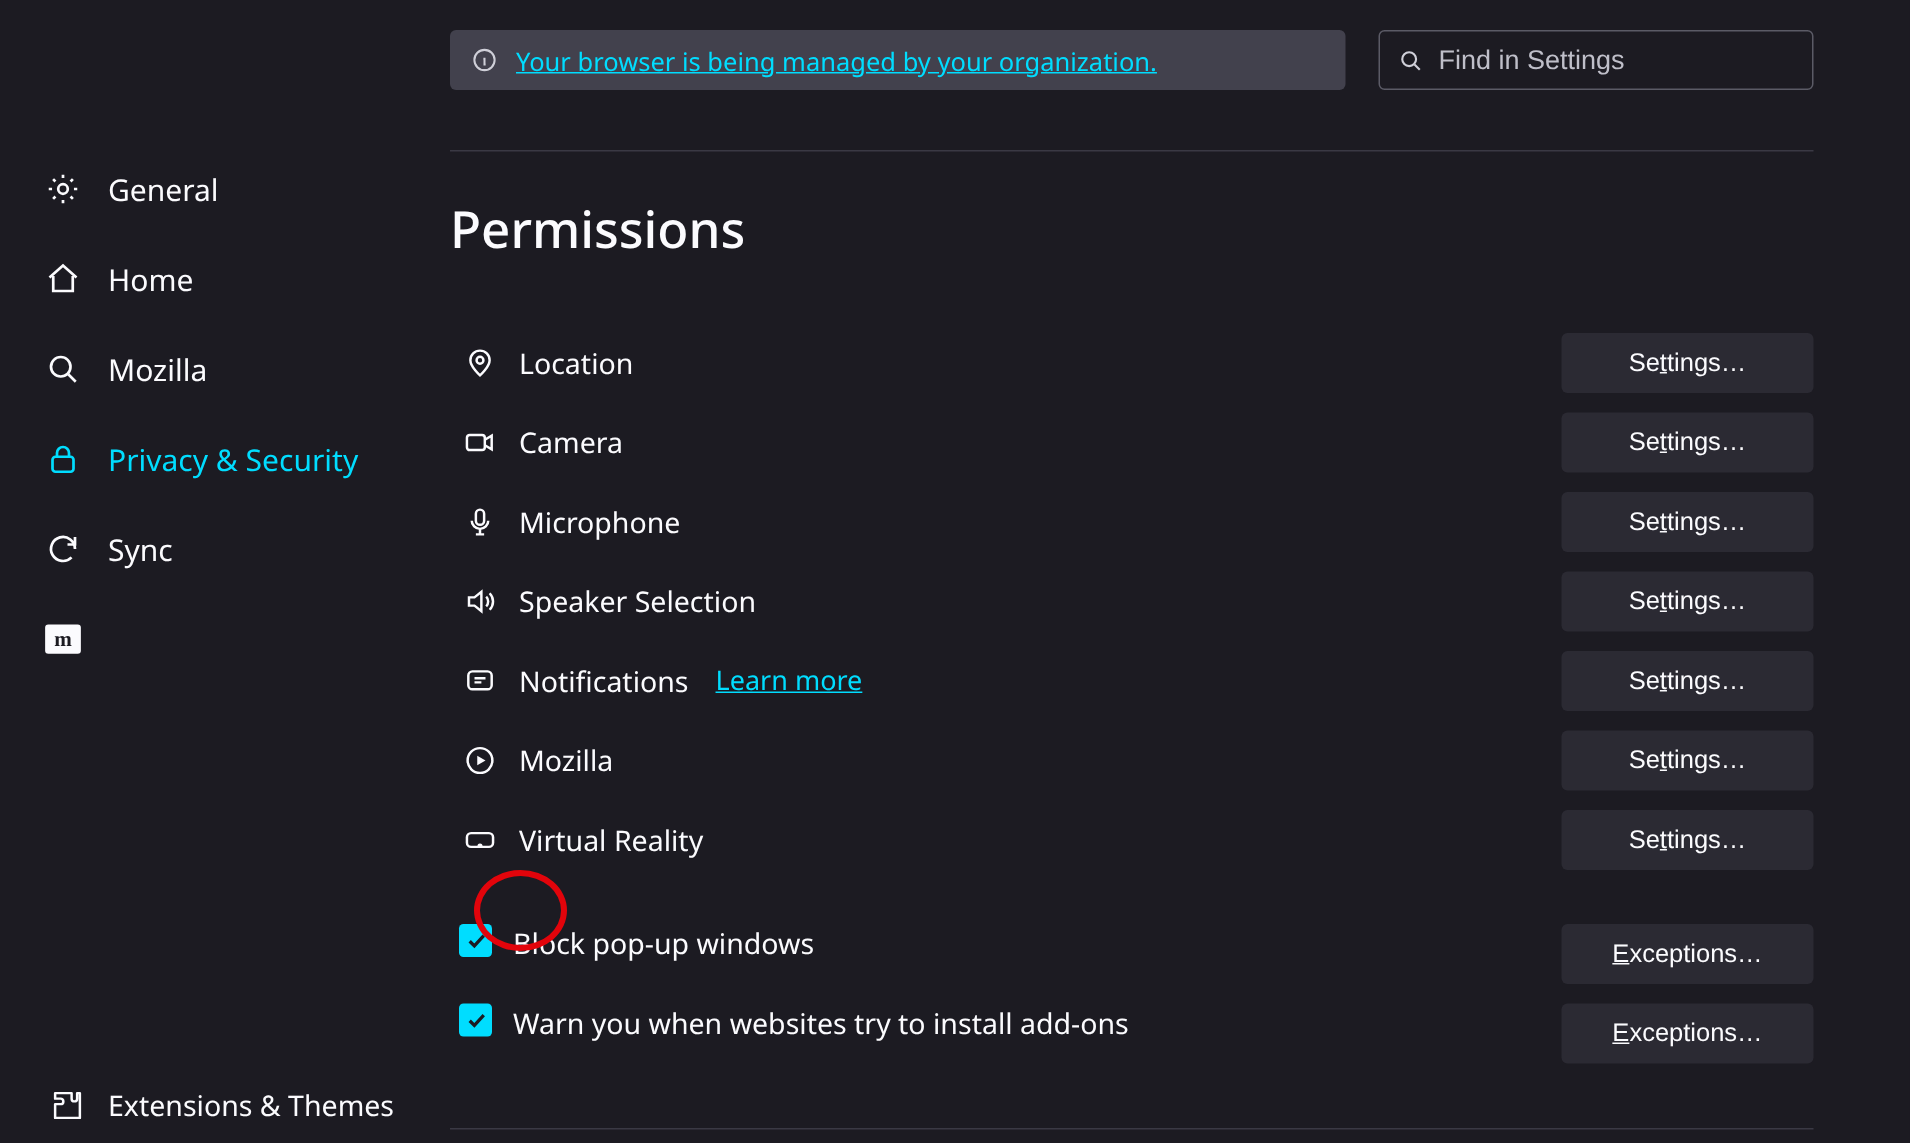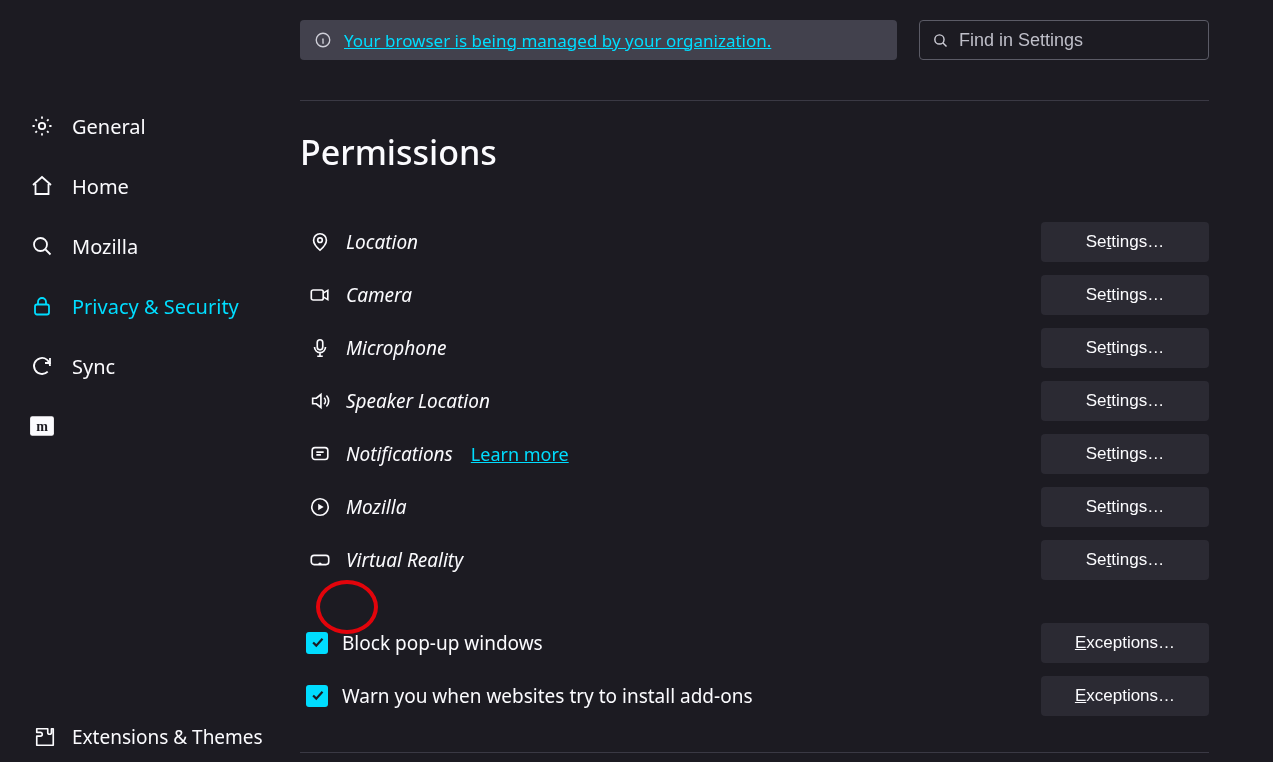--- a/index.html
+++ b/index.html
@@ -94,37 +94,37 @@
     font-weight: 500;
     margin-bottom: 40px;
   }
   .perm-row {
     display: flex;
     align-items: center;
     height: 53px;
     padding-left: 6px;
   }
   .perm-row .icon { width: 28px; display:flex; align-items:center; justify-content:center; margin-right:12px;}
-  .perm-row .label { font-size: 19px; font-style: italic; }
+  .perm-row .label { font-size: 19px; }
   .perm-row .link { color:#00ddff; text-decoration: underline; margin-left: 18px; font-size:18px; cursor:pointer;}
   .perm-row .spacer { flex: 1; }
   .btn {
     background: #2b2a33;
     color: #fbfbfe;
     border: none;
     border-radius: 4px;
     width: 168px;
     height: 40px;
     font-size: 17px;
     cursor: pointer;
   }
   .btn .ul { text-decoration: underline; }
   .check-row {
     display: flex;
-    align-items: center;
+    align-items: flex-start;
     height: 53px;
     padding-left: 6px;
   }
   .checkbox {
     width: 22px;
     height: 22px;
     background: #00ddff;
     border-radius: 3px;
     display: flex;
     align-items: center;
@@ -278,21 +278,21 @@
       <button class="btn">Se<span class="ul">t</span>tings…</button>
     </div>
 
     <div class="perm-row">
       <span class="icon">
         <svg width="22" height="22" viewBox="0 0 24 24" fill="none" stroke="currentColor" stroke-width="1.8">
             <path d="M4 9h4l5-4v14l-5-4H4z"></path>
             <path d="M16.5 8.5a5 5 0 0 1 0 7M19 6a8.5 8.5 0 0 1 0 12"></path>
           </svg>
       </span>
-      <span class="label">Speaker Location</span>
+      <span class="label">Speaker Selection</span>
       <span class="spacer"></span>
       <button class="btn">Se<span class="ul">t</span>tings…</button>
     </div>
 
     <div class="perm-row">
       <span class="icon">
         <svg width="22" height="22" viewBox="0 0 24 24" fill="none" stroke="currentColor" stroke-width="1.8">
             <rect x="3.5" y="5" width="17" height="13" rx="3"></rect>
             <path d="M8 10h8M8 13h5"></path>
           </svg>

